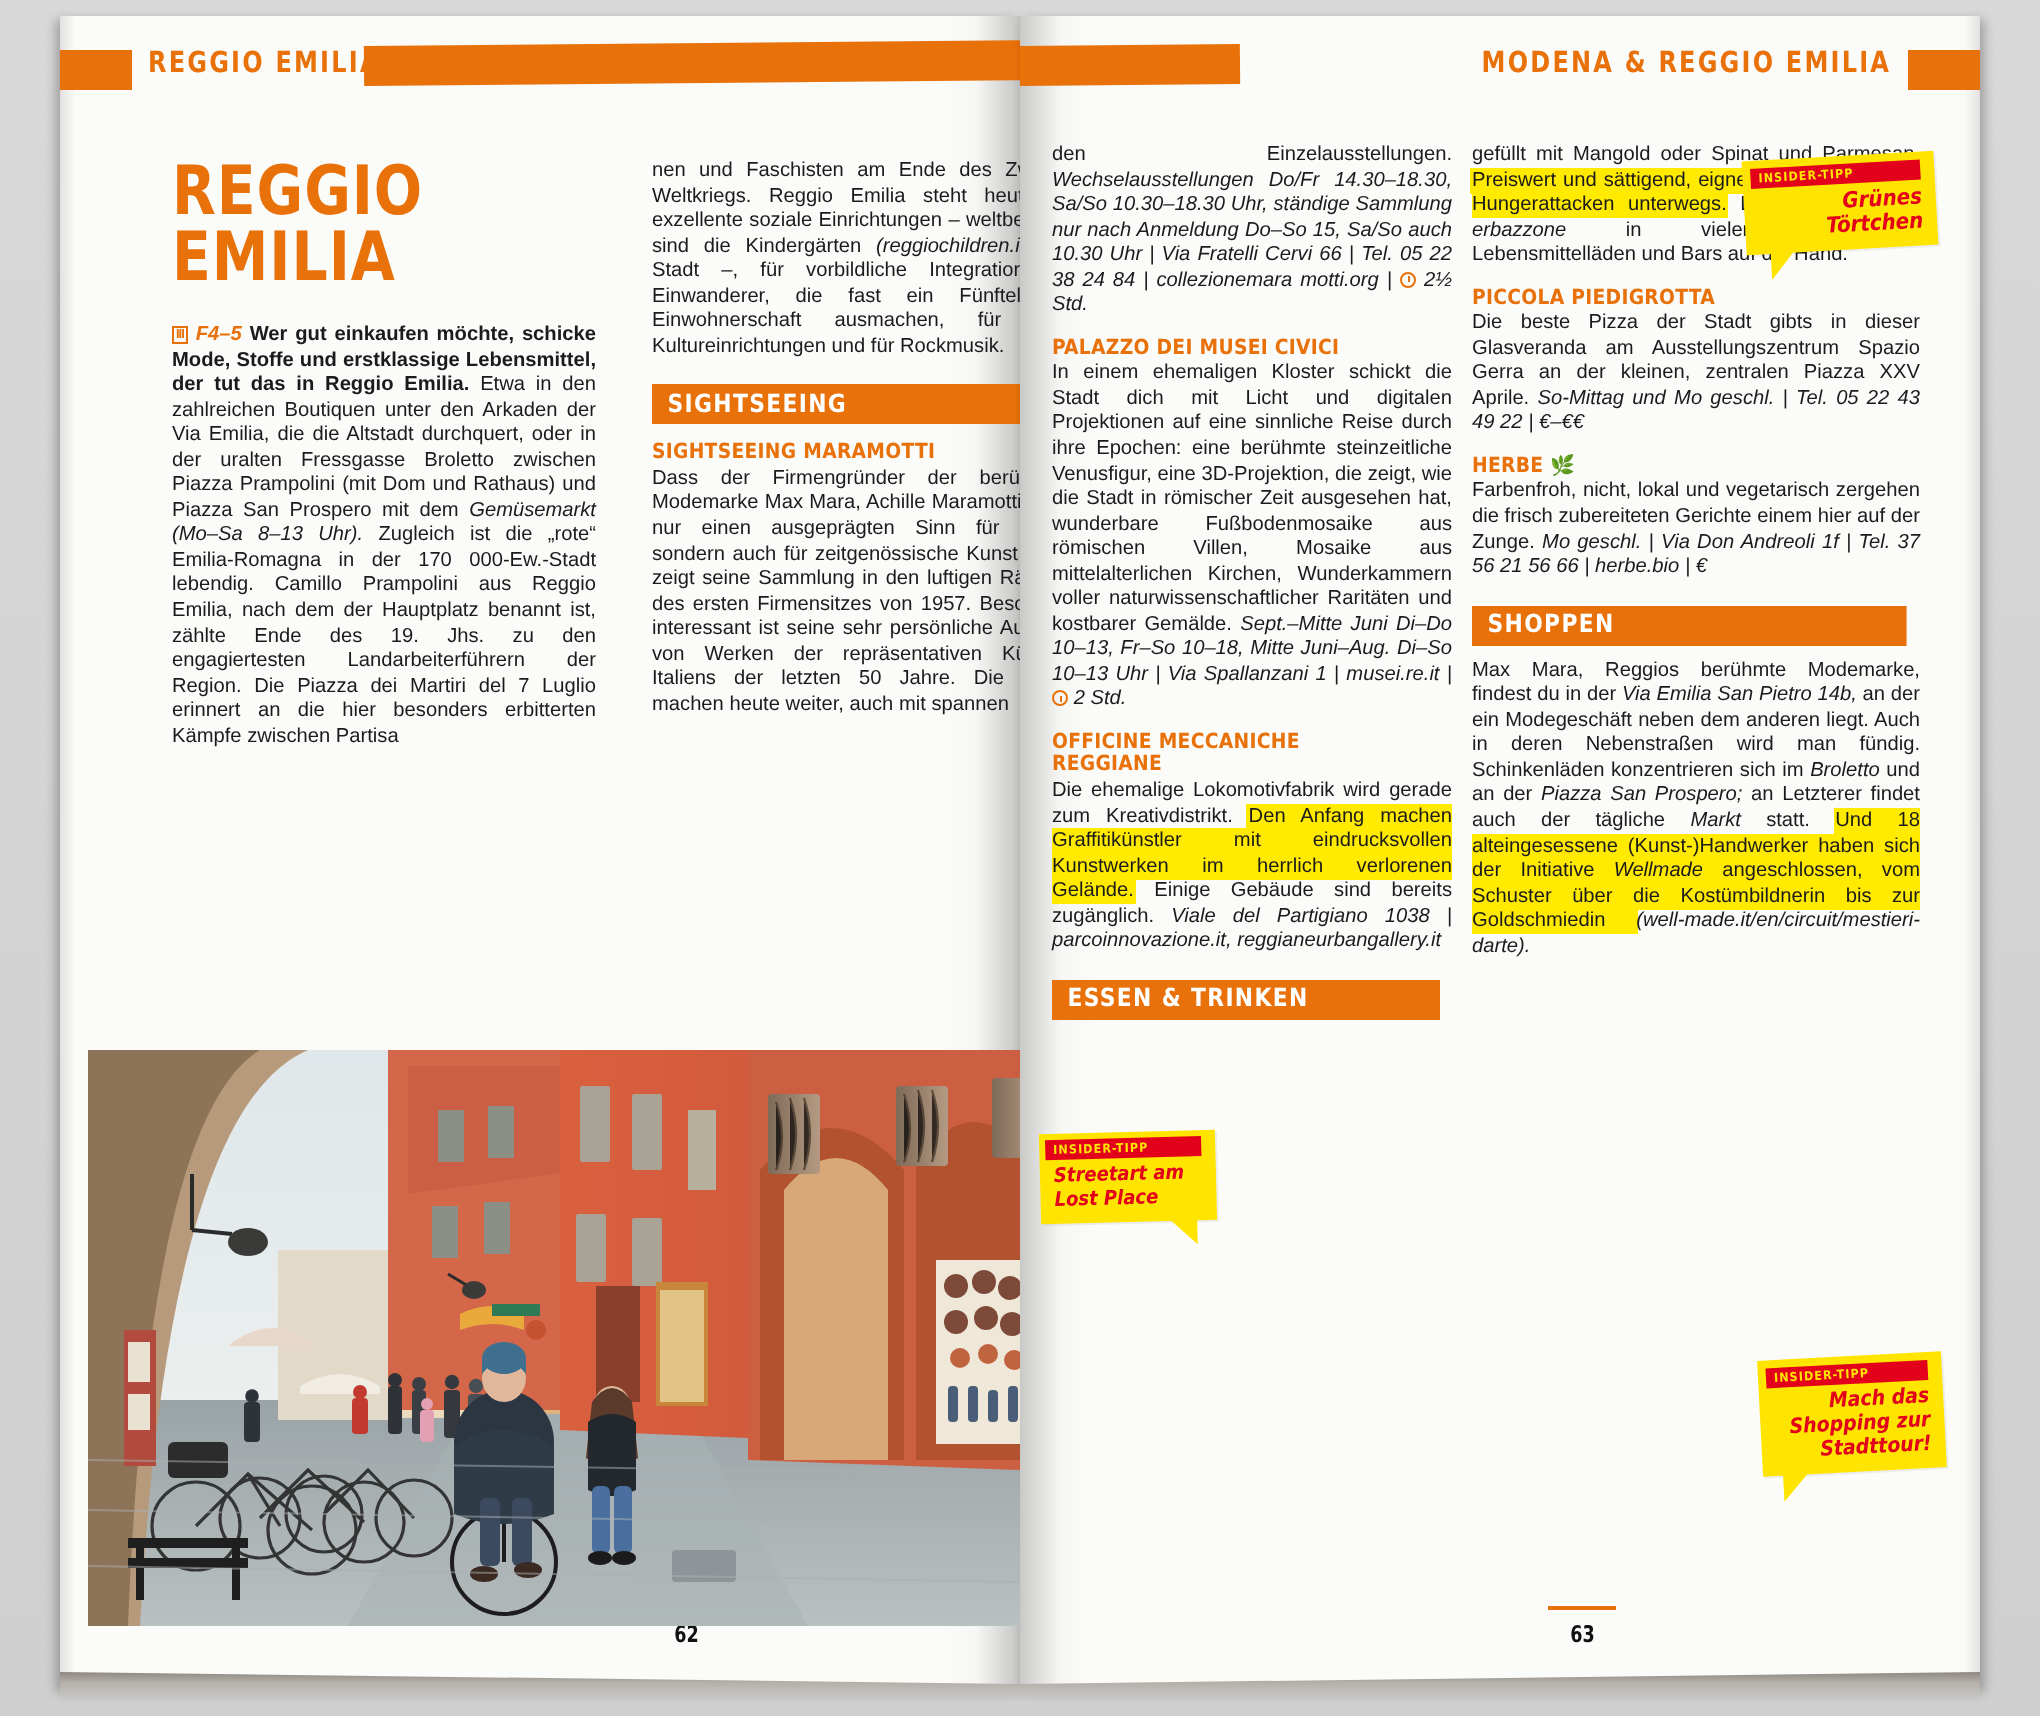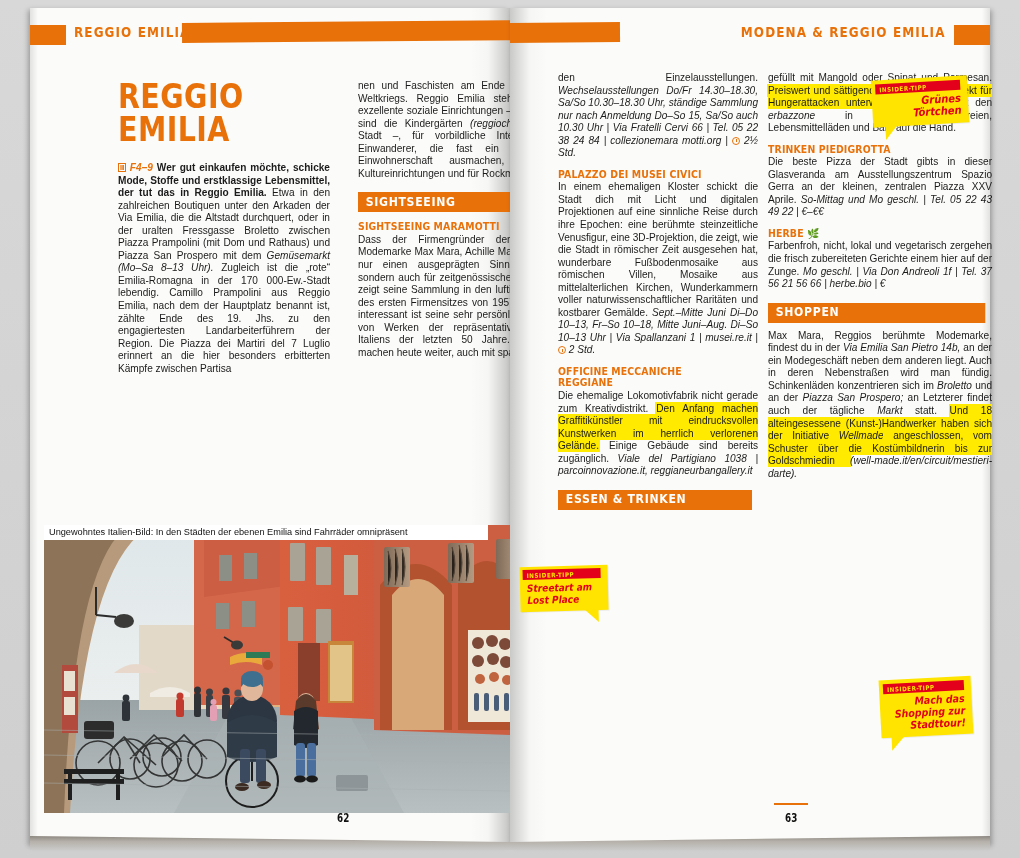--- a/index.html
+++ b/index.html
@@ -67,21 +67,20 @@
      transform: scaleX(.92); transform-origin:right center;}
 
   
   .col {
     position:absolute;
     font-size:10.1px;
     line-height:12.55px;
     color:#1b1b1b;
     text-align:justify;
     font-family:"Liberation Sans", sans-serif;
-    margin-left:32px;
   }
   .col p { margin:0; text-align:justify; text-justify:inter-word; hyphens:auto; }
 
   #c1 { left:56px;  top:72px;  width:212px; }
   #c2 { left:296px; top:72px;  width:212px; }
   #c3 { left:526px; top:72px;  width:200px; }
   #c4 { left:736px; top:72px;  width:224px; }
 
   
   .chapter-title {
@@ -211,21 +210,21 @@
     <div class="hdr-band">
       <div class="hdr-bar a"></div>
       <div class="hdr-bar b"></div>
       <div class="hdr-title">REGGIO EMILIA</div>
     </div>
 
     <div class="col" id="c1">
       <div class="chapter-title">REGGIO<br>EMILIA</div>
 
       <p>
-        <span class="mapref"><span class="boxglyph">III</span> <span id="mapref-txt">F4–9</span></span>
+        <span class="mapref"><span class="boxglyph">III</span> <span id="mapref-txt">F4–5</span></span>
         <span class="intro-bold">Wer gut einkaufen möchte, schicke Mode, Stoffe und erstklassige Lebensmittel, der tut das in Reggio Emilia.</span>
         <span>Etwa in den zahlreichen Boutiquen unter den Arkaden der Via Emilia, die die Altstadt durchquert, oder in der uralten Fressgasse Broletto zwischen Piazza Prampolini (mit Dom und Rathaus) und Piazza San Prospero mit dem </span><span class="it">Gemüsemarkt (Mo–Sa 8–13 Uhr).</span><span> Zugleich ist die „rote“ Emilia-Romagna in der 170 000-Ew.-Stadt lebendig. Camillo Prampolini aus Reggio Emilia, nach dem der Hauptplatz benannt ist, zählte Ende des 19. Jhs. zu den engagiertesten Landarbeiterführern der Region. Die Piazza dei Martiri del 7 Luglio erinnert an die hier besonders erbitterten Kämpfe zwischen Partisa</span>
       </p>
     </div>
 
     <div class="col" id="c2">
       <p>
         <span>nen und Faschisten am Ende des Zweiten Weltkriegs. Reggio Emilia steht heute für exzellente soziale Einrichtungen – weltberühmt sind die Kindergärten </span><span class="it">(reggiochildren.it)</span><span> der Stadt –, für vorbildliche Integration der Einwanderer, die fast ein Fünftel der Einwohnerschaft ausmachen, für viele Kultureinrichtungen und für Rockmusik.</span>
       </p>
 
@@ -260,32 +259,32 @@
       <span>den Einzelausstellungen. </span><span class="it">Wechselausstellungen Do/Fr 14.30–18.30, Sa/So 10.30–18.30 Uhr, ständige Sammlung nur nach Anmeldung Do–So 15, Sa/So auch 10.30 Uhr | Via Fratelli Cervi 66 | Tel. 05 22 38 24 84 | collezionemara motti.org | </span><span class="clock"></span> <span class="it">2½ Std.</span>
     </p>
 
     <div class="poi-head">PALAZZO DEI MUSEI CIVICI</div>
     <p>
       <span>In einem ehemaligen Kloster schickt die Stadt dich mit Licht und digitalen Projektionen auf eine sinnliche Reise durch ihre Epochen: eine berühmte steinzeitliche Venusfigur, eine 3D-Projektion, die zeigt, wie die Stadt in römischer Zeit ausgesehen hat, wunderbare Fußbodenmosaike aus römischen Villen, Mosaike aus mittelalterlichen Kirchen, Wunderkammern voller naturwissenschaftlicher Raritäten und kostbarer Gemälde. </span><span class="it">Sept.–Mitte Juni Di–Do 10–13, Fr–So 10–18, Mitte Juni–Aug. Di–So 10–13 Uhr | Via Spallanzani 1 | musei.re.it | </span><span class="clock"></span> <span class="it">2 Std.</span>
     </p>
 
     <div class="poi-head">OFFICINE MECCANICHE<br>REGGIANE</div>
     <p>
-      <span>Die ehemalige Lokomotivfabrik nicht gerade zum Kreativdistrikt. </span><span class="hl">Den Anfang machen Graffitikünstler mit eindrucksvollen Kunstwerken im herrlich verlorenen Gelände.</span><span> Einige Gebäude sind bereits zugänglich. </span><span class="it">Viale del Partigiano 1038 | parcoinnovazione.it, reggianeurbangallery.it</span>
+      <span>Die ehemalige Lokomotivfabrik wird gerade zum Kreativdistrikt. </span><span class="hl">Den Anfang machen Graffitikünstler mit eindrucksvollen Kunstwerken im herrlich verlorenen Gelände.</span><span> Einige Gebäude sind bereits zugänglich. </span><span class="it">Viale del Partigiano 1038 | parcoinnovazione.it, reggianeurbangallery.it</span>
     </p>
 
     <div class="sec-bar">ESSEN &amp; TRINKEN</div>
   </div>
 
   <div class="col" id="c4">
     <p>
       <span> gefüllt mit Mangold oder Spinat und Parmesan. </span><span class="hl">Preiswert und sättigend, eignet er sich perfekt für Hungerattacken unterwegs.</span><span> Du bekommst den </span><span class="it">erbazzone</span><span> in vielen Bäckereien, Lebensmittelläden und Bars auf die Hand.</span>
     </p>
 
-    <div class="poi-head">TRINKEN PIEDIGROTTA</div>
+    <div class="poi-head">PICCOLA PIEDIGROTTA</div>
     <p>
       <span>Die beste Pizza der Stadt gibts in dieser Glasveranda am Ausstellungszentrum Spazio Gerra an der kleinen, zentralen Piazza XXV Aprile. </span><span class="it">So-Mittag und Mo geschl. | Tel. 05 22 43 49 22 | €–€€</span>
     </p>
 
     <div class="poi-head">
       <span>HERBE</span>
       <span class="veg-leaf">🌿</span>
     </div>
     <p>
       <span>Farbenfroh, nicht, lokal und vegetarisch zergehen die frisch zubereiteten Gerichte einem hier auf der Zunge. </span><span class="it">Mo geschl. | Via Don Andreoli 1f | Tel. 37 56 21 56 66 | herbe.bio | €</span>
@@ -500,21 +499,20 @@
       <rect x="292" y="250" width="32" height="16" rx="2" fill="#8e9598"></rect>
       <g stroke="#aab1b3" stroke-width="1" opacity=".5">
         <path d="M0 205 L466 212"></path>
           <path d="M0 230 L466 238"></path>
           <path d="M0 258 L466 266"></path>
       </g>
 
       <rect x="0" y="0" width="466" height="288" fill="none"></rect>
     </svg>
 
-    <div id="photo-caption">Ungewohntes Italien-Bild: In den Städten der ebenen Emilia sind Fahrräder omnipräsent</div>
   </div>
 
   <div class="tip" id="tip-gruenes">
     <span class="tip-badge">INSIDER-TIPP</span>
     <div class="tip-text">Grünes<br>Törtchen</div>
     <span class="tail"></span>
   </div>
 
   <div class="tip" id="tip-streetart">
     <span class="tip-badge">INSIDER-TIPP</span>

